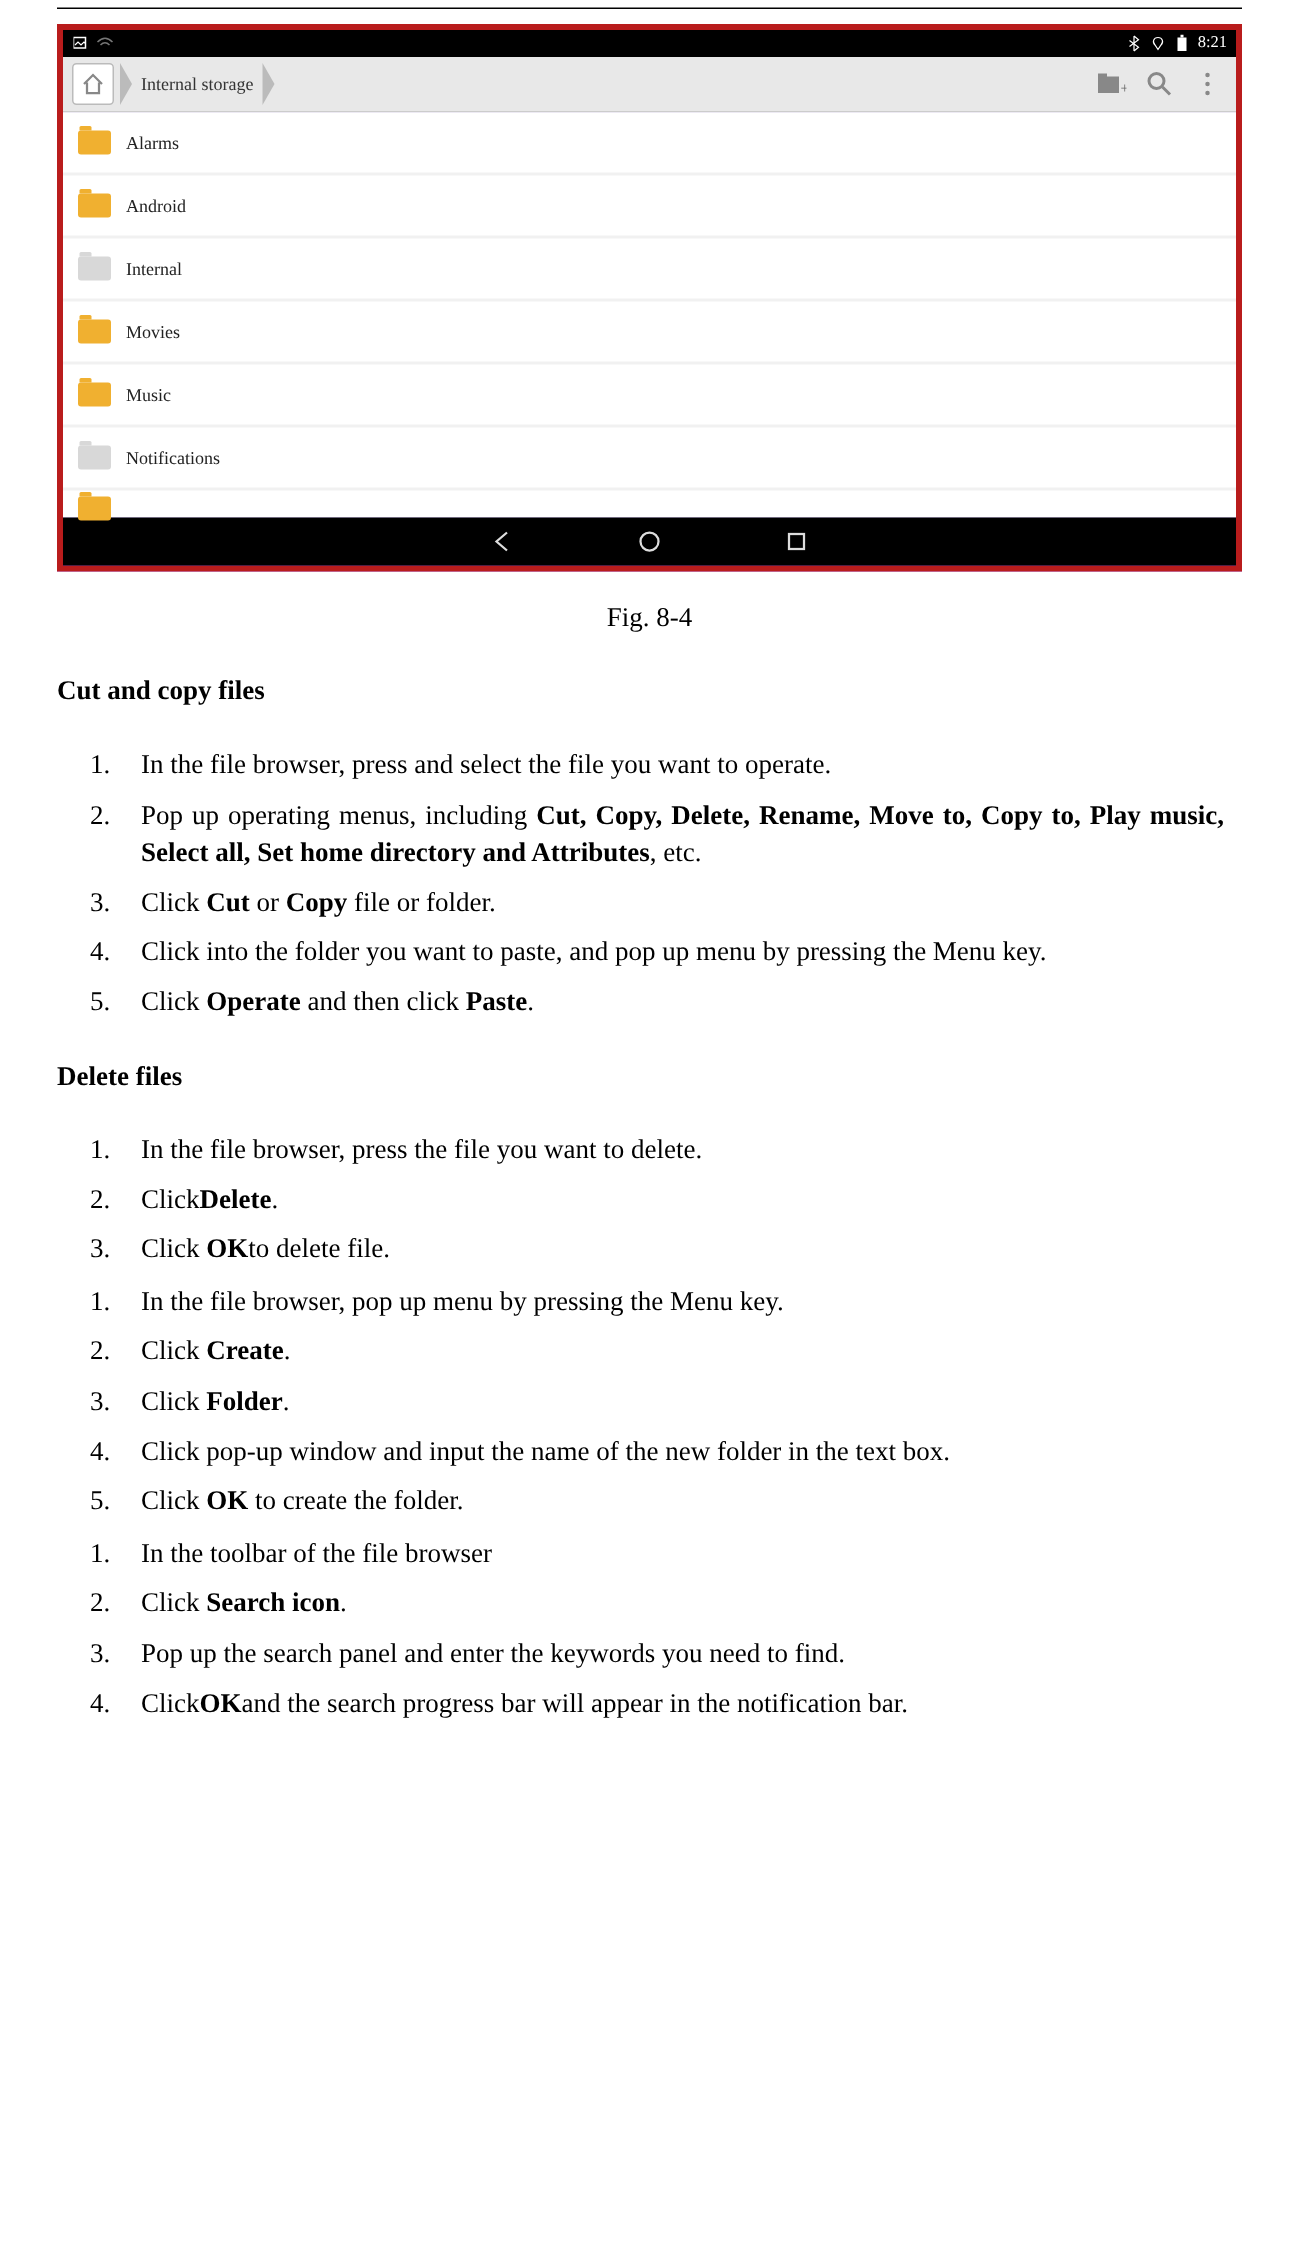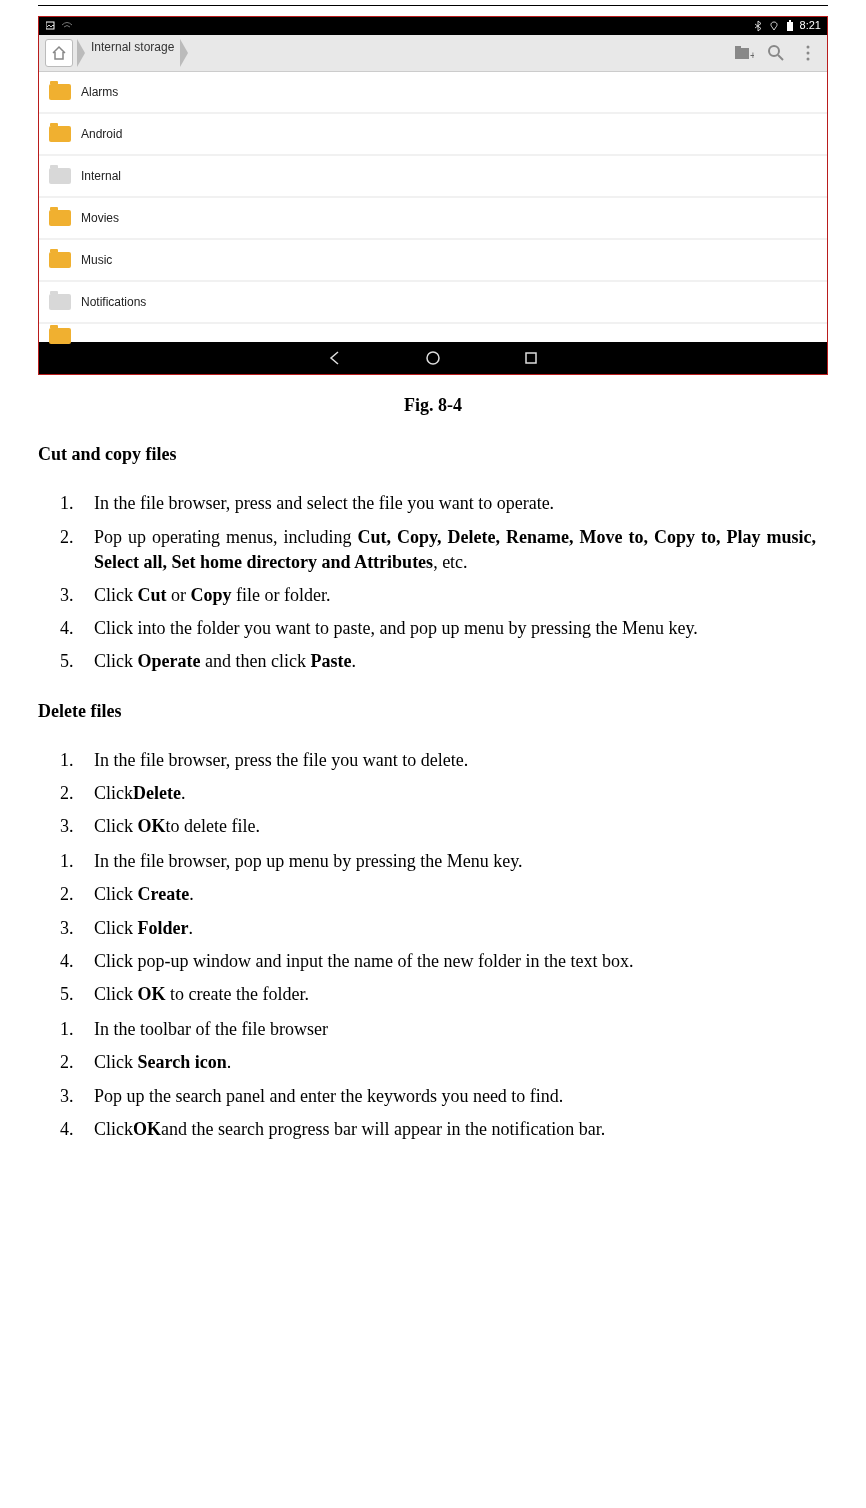--- a/index.html
+++ b/index.html
@@ -1,38 +1,38 @@
 <!DOCTYPE html>
 <html><head>
 <meta charset="utf-8">
 <style>
 body{margin:0;background:#fff;font-family:"Times New Roman",serif;font-size:18px;color:#000;line-height:1.4}
 .page{width:866px;margin:0 auto;padding:0 38px 30px;box-sizing:border-box}
 .rule{border-top:1.5px solid #000;margin:5px 0 10px}
-.screenshot{border:1px solid #b91c1c;background:#8b5cf6;position:relative;font-family:Liberation Sans, sans-serif}
+.screenshot{border:4px solid #b91c1c;background:#8b5cf6;position:relative;font-family:Liberation Serif, serif}
 .status-bar{background:#000;height:18px;display:flex;align-items:center;justify-content:space-between;padding:0 6px;color:#fff;font-size:10px}
 .status-left{display:flex;gap:4px;align-items:center}
 .status-right{display:flex;gap:4px;align-items:center}
 .status-ico{width:12px;height:12px;display:inline-flex;align-items:center;justify-content:center}
 .path-bar{background:#e8e8e8;height:36px;display:flex;align-items:center;padding:0 6px;border-bottom:1px solid #ccc}
 .home-btn{width:26px;height:26px;border:1px solid #bbb;border-radius:3px;background:#fff;display:flex;align-items:center;justify-content:center;margin-right:2px}
-.crumb{display:flex;align-items:flex-start;height:28px}
+.crumb{display:flex;align-items:center;height:28px}
 .chev{width:0;height:0;border-top:14px solid transparent;border-bottom:14px solid transparent;border-left:8px solid #bbb;margin:0 2px}
 .crumb-text{font-size:12px;color:#333;padding:0 4px}
 .path-spacer{flex:1}
 .tool-ico{width:26px;height:26px;display:flex;align-items:center;justify-content:center;margin-left:6px;color:#666}
 .file-list{background:#f1f1f1}
 .file-row{background:#fff;margin-bottom:2px;height:40px;display:flex;align-items:center;padding:0 10px;font-size:12px;color:#222}
 .folder-ico{width:22px;height:16px;background:#f0b030;border-radius:2px;margin-right:10px;position:relative}
 .folder-ico.grey{background:#d8d8d8}
 .folder-ico::before{content:"";position:absolute;top:-3px;left:1px;width:8px;height:3px;background:inherit;border-radius:1px 1px 0 0}
 .partial-row{background:#fff;height:14px;display:flex;align-items:flex-start;padding:4px 10px 0}
 .nav-bar{background:#000;height:32px;display:flex;align-items:center;justify-content:center;gap:80px;color:#e0e0e0}
 .nav-btn{width:18px;height:18px;display:flex;align-items:center;justify-content:center}
-.caption{text-align:center;font-weight:bold;margin:18px 0 14px;font-size:18px}
+.caption{text-align:center;font-weight:normal;margin:18px 0 14px;font-size:18px}
 .section-title{font-weight:bold;margin:24px 0}
 ol.steps{margin:6px 12px 10px;padding-left:22px}
 ol.steps>li{padding-left:14px;margin:8px 0;text-align:justify}
 .b{font-weight:bold}
 .footer{text-align:center;margin-top:20px;font-size:18px}
 ol.steps{list-style:none;counter-reset:item;padding-left:0;margin-left:22px}
 ol.steps>li{counter-increment:item;position:relative;padding-left:34px}
 ol.steps>li::before{content:counter(item)".";position:absolute;left:0;width:24px}
 </style>
 </head>

